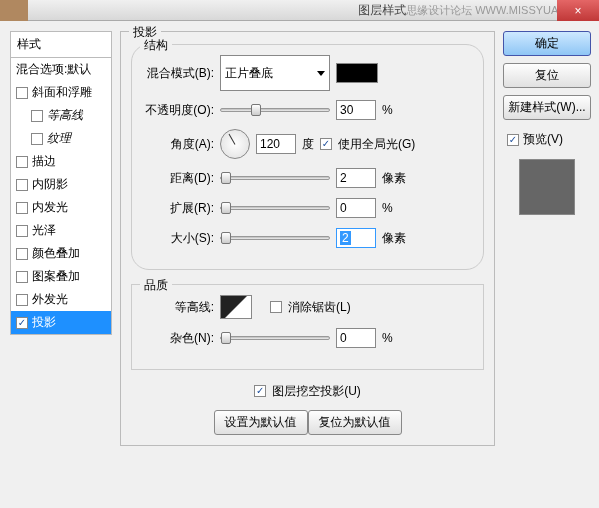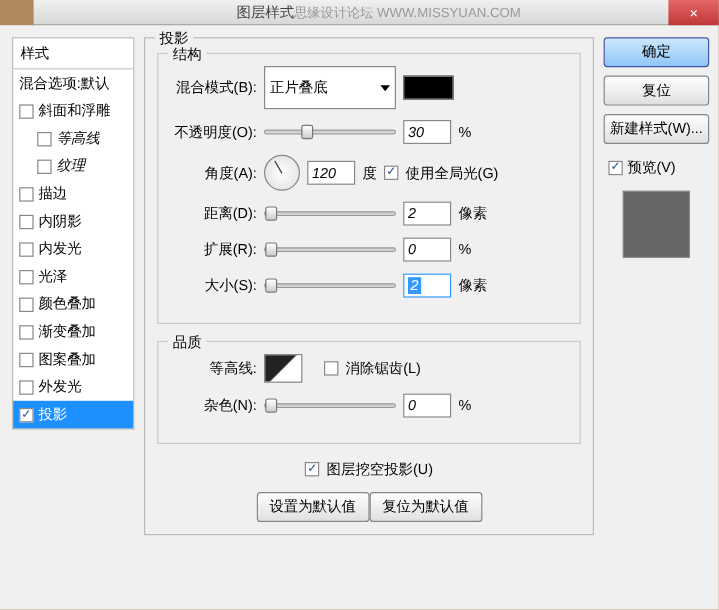--- a/index.html
+++ b/index.html
@@ -1,17 +1,17 @@
 <!DOCTYPE html>
 <html><head>
 <meta charset="utf-8">
 <style>
 * { box-sizing: border-box; margin: 0; padding: 0; font-family: "Microsoft YaHei", SimSun, sans-serif; font-size: 12px; }
 body { background: #b08860; width: 599px; height: 508px; overflow: hidden; }
-.titlebar { height: 21px; background: linear-gradient(#f0f0f0, #d8d8d8); display: flex; justify-content: center; align-items: center; padding-left: 8px; border-bottom: 1px solid #aaa; margin-left: 28px; }
+.titlebar { height: 21px; background: linear-gradient(#f0f0f0, #d8d8d8); display: flex; justify-content: flex-end; align-items: center; padding-left: 8px; border-bottom: 1px solid #aaa; margin-left: 28px; }
 .titlebar-text { color: #444; }
 .watermark { color: #999; font-size: 11px; padding-right: 4px; }
 .window-ctrl { display: flex; align-items: stretch; height: 21px; position: absolute; top: 0; right: 0; }
 .close-btn { width: 42px; background: linear-gradient(#e46666, #c03838); color: #fff; display: flex; align-items: center; justify-content: center; font-size: 14px; }
 .dialog-body { background: #f0f0f0; height: 487px; display: flex; padding: 10px 8px 10px 10px; gap: 8px; }
 .left-panel { width: 102px; }
 .left-header { border: 1px solid #bbb; padding: 4px 6px; background: #fff; }
 .left-list { border: 1px solid #bbb; border-top: none; background: #fff; }
 .left-item { padding: 3px 5px; display: flex; align-items: center; gap: 4px; }
 .left-item.indent { padding-left: 20px; font-style: italic; }
@@ -21,21 +21,21 @@
 .fieldset { border: 1px solid #bbb; padding: 8px 10px 10px; position: relative; }
 .fieldset-title { position: absolute; top: -8px; left: 8px; background: #f0f0f0; padding: 0 4px; }
 .inner-fieldset { border: 1px solid #ccc; padding: 10px 10px 12px 10px; margin-top: 4px; }
 .row { display: flex; align-items: center; gap: 6px; margin-bottom: 8px; min-height: 22px; }
 .row-label { width: 72px; text-align: right; }
 .select { border: 1px solid #888; background: #fff; height: 36px; width: 110px; padding: 0 4px; display: flex; align-items: center; justify-content: space-between; }
 .arrow-down { width: 0; height: 0; border-left: 4px solid transparent; border-right: 4px solid transparent; border-top: 5px solid #000; }
 .color-swatch { width: 42px; height: 20px; background: #000; border: 1px solid #888; }
 .slider { flex: 1; height: 4px; background: linear-gradient(#bbb,#eee); border: 1px solid #999; position: relative; max-width: 110px; border-radius: 2px; }
 .thumb { position: absolute; top: -5px; width: 10px; height: 12px; background: linear-gradient(#fff,#ccc); border: 1px solid #777; border-radius: 2px; }
-.numbox { width: 40px; height: 20px; border: 1px solid #888; background: #fff; padding: 0 3px; display: flex; align-items: center; font-style: italic; }
+.numbox { width: 40px; height: 20px; border: 1px solid #888; background: #fff; padding: 0 3px; display: flex; align-items: center; }
 .numbox.hl { border: 1px solid #3399ff; }
 .numbox.hl span { background:#3399ff; color:#fff; padding:0 2px; }
 .unit { width: 28px; }
 .dial { width: 30px; height: 30px; border: 1px solid #888; border-radius: 50%; background: radial-gradient(#fff,#ddd); position: relative; }
 .dial-hand { position: absolute; left: 50%; top: 50%; width: 12px; height: 1px; background: #333; transform-origin: left center; transform: rotate(-120deg); }
 .contour { width: 32px; height: 24px; border: 1px solid #888; background: linear-gradient(135deg,#222 0%,#222 48%,#fff 52%,#fff 100%); display:inline-block; }
 .btn-row { display: flex; justify-content: center; gap: 0; margin-top: 6px; }
 .button { border: 1px solid #888; background: linear-gradient(#fefefe,#e0e0e0); padding: 3px 10px; border-radius: 3px; min-width: 84px; text-align: center; }
 .right-panel { width: 88px; display: flex; flex-direction: column; gap: 7px; align-items: stretch; }
 .rbtn { border: 1px solid #888; background: linear-gradient(#fefefe,#e0e0e0); padding: 3px 4px; border-radius: 3px; text-align: center; font-size: 12px; }
@@ -91,42 +91,38 @@
       <div class="left-item">
           <span class="chk"></span>
           <span>光泽</span>
         </div>
       <div class="left-item">
           <span class="chk"></span>
           <span>颜色叠加</span>
         </div>
       <div class="left-item">
           <span class="chk"></span>
-          <span>渐变叠加</span>
-        </div>
-      <div class="left-item">
-          <span class="chk"></span>
           <span>图案叠加</span>
         </div>
       <div class="left-item">
           <span class="chk"></span>
           <span>外发光</span>
         </div>
       <div class="left-item sel">
           <span class="chk">✓</span>
           <span>投影</span>
         </div>
     </div>
   </div>
 
   <div class="mid-panel">
     <div class="fieldset">
       <div class="fieldset-title">投影</div>
 
-      <div class="inner-fieldset" style="position:relative;">
+      <div class="inner-fieldset" style="position:relative;border-radius:18px;">
         <div class="fieldset-title">结构</div>
         <div class="row">
           <span class="row-label">混合模式(B):</span>
           <div class="select">
               <span>正片叠底</span>
               <span class="arrow-down"></span>
             </div>
           <div class="color-swatch"></div>
         </div>
         <div class="row">

